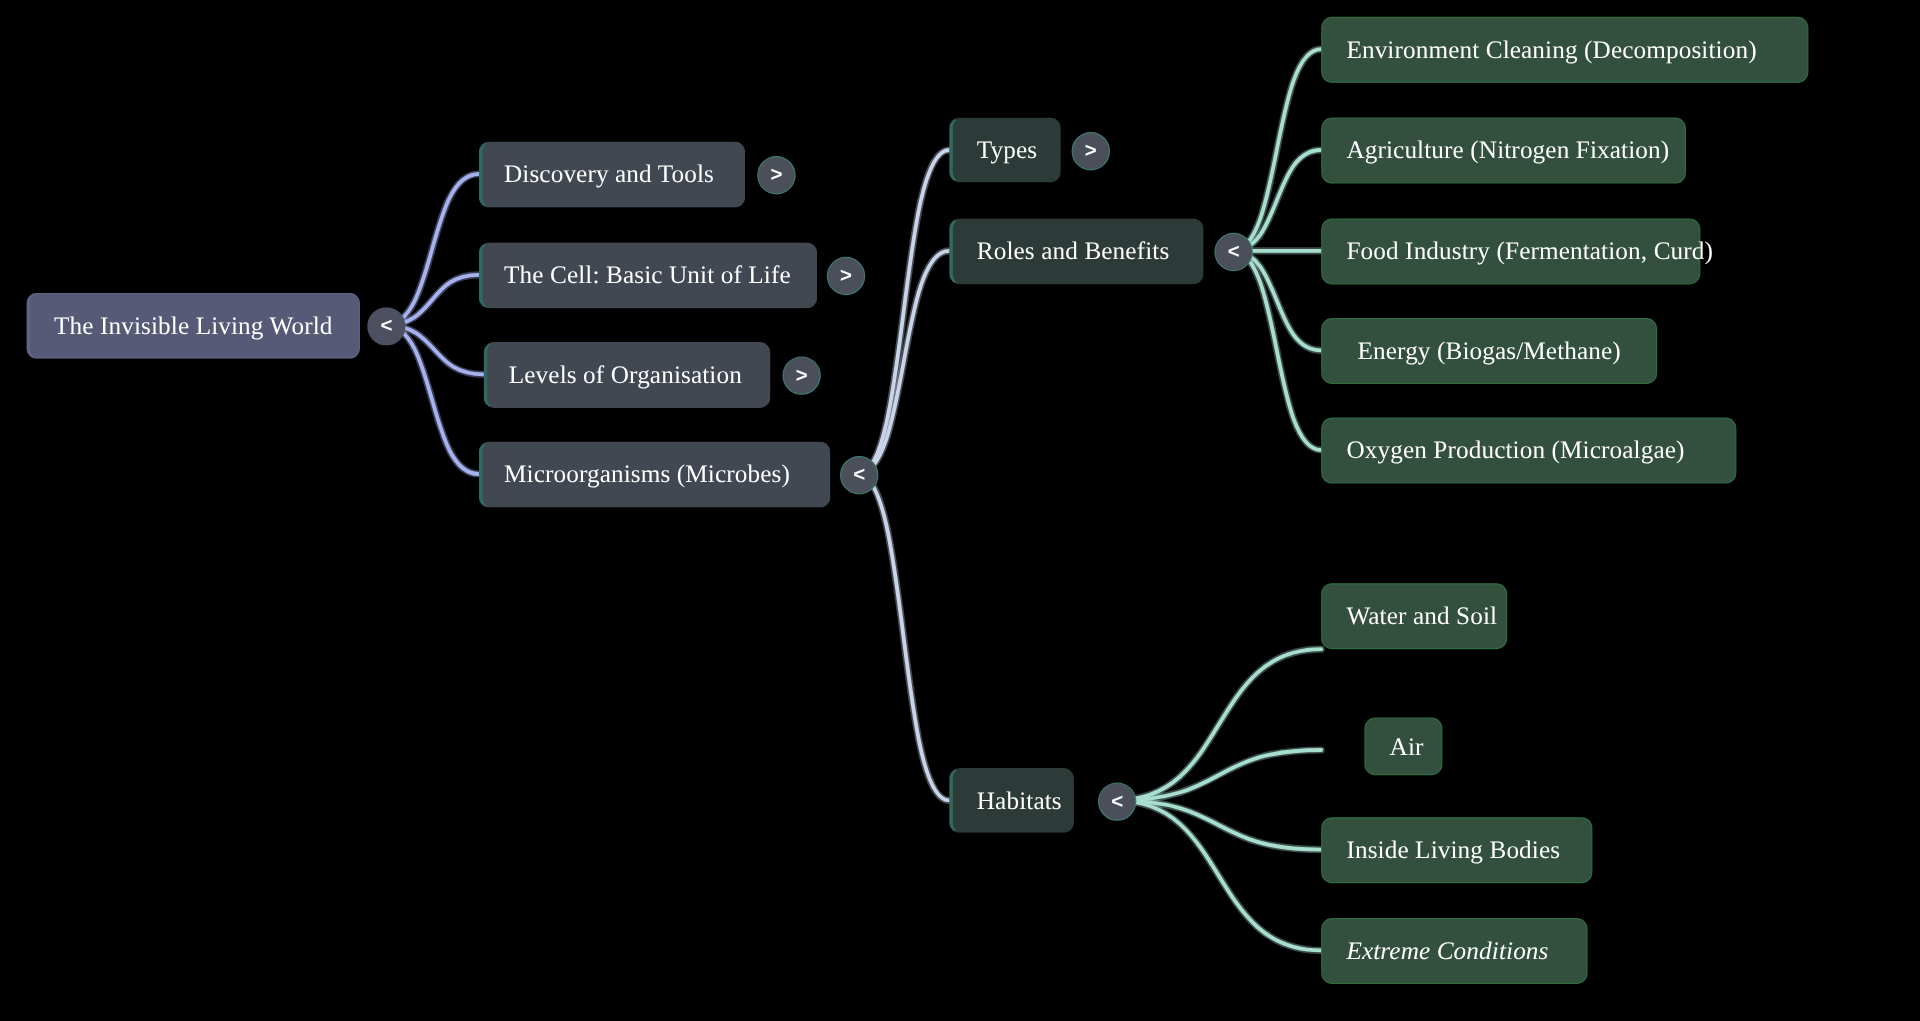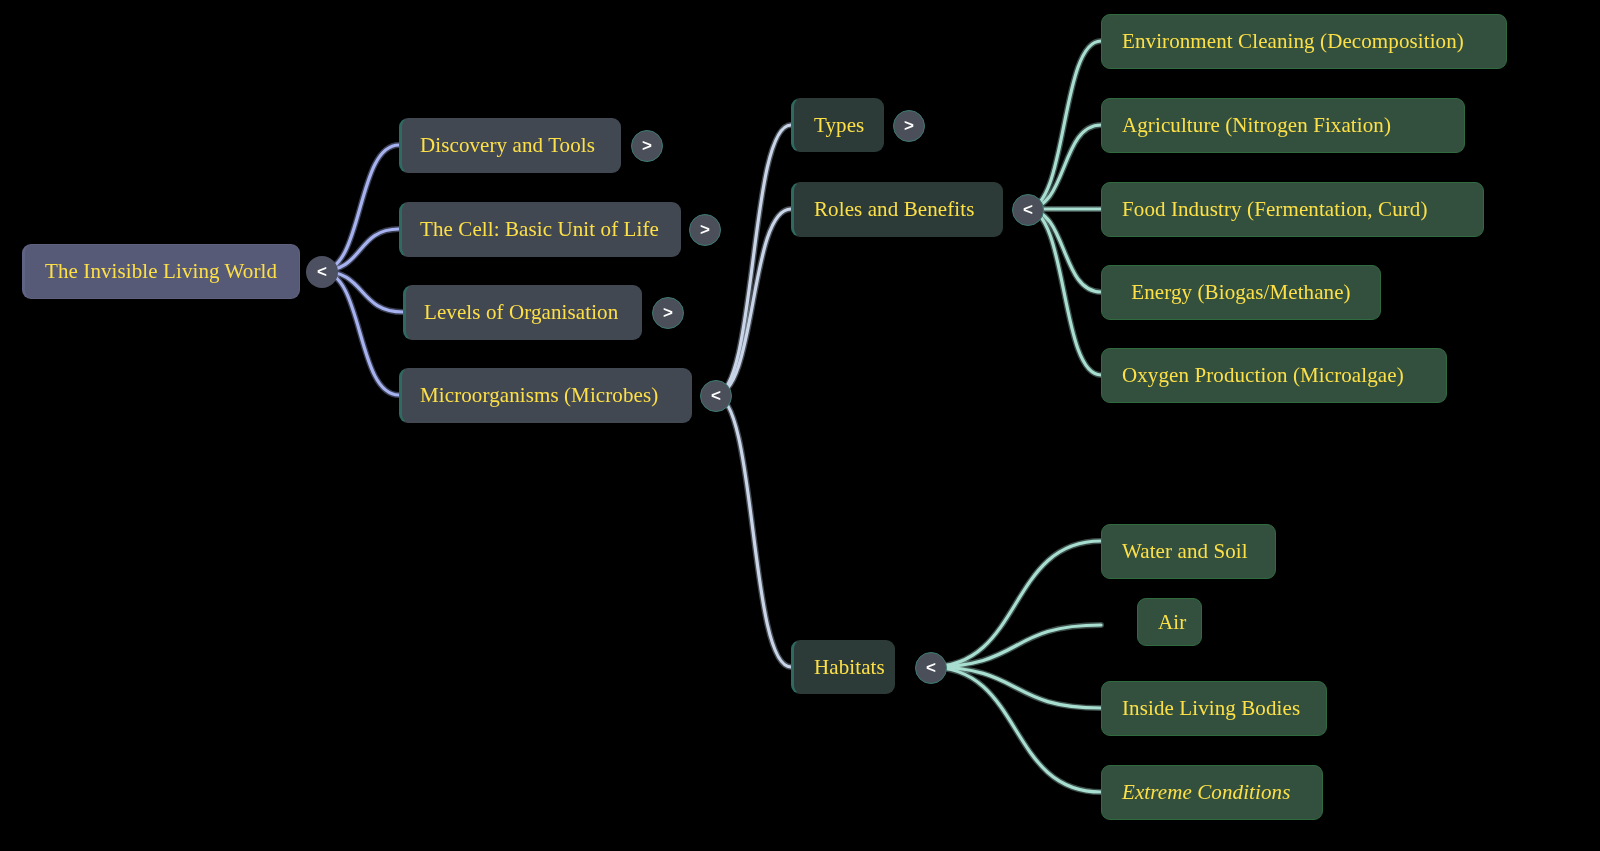--- a/index.html
+++ b/index.html
@@ -27,21 +27,21 @@
     width: 1600px;
     height: 851px;
     pointer-events: none;
   }
   .node {
     position: absolute;
     box-sizing: border-box;
     display: flex;
     align-items: center;
     border-radius: 9px;
-    color: #fde047;
+    color: #ffffff;
     font-size: 21px;
     line-height: 1;
     letter-spacing: 0.1px;
     white-space: nowrap;
     padding: 0 20px;
     z-index: 5;
   }
   .node.root {
     background: #575a77;
     border: 1px solid #6e72915c;
@@ -169,33 +169,33 @@
     </div>
     <div class="node lvl2" style="left: 791px; top: 640px; width: 104px; height: 54px;">
       <span>Habitats</span>
     </div>
     <div class="toggle" style="left: 915px; top: 652px;">
       <span>&lt;</span>
     </div>
     <div class="node lvl3" style="left: 1101px; top: 14px; width: 406px; height: 55px;">
       <span>Environment Cleaning (Decomposition)</span>
     </div>
-    <div class="node lvl3" style="left: 1101px; top: 98px; width: 364px; height: 55px;">
+    <div class="node lvl3" style="left: 1101px; top: 98px; width: 304px; height: 55px;">
       <span>Agriculture (Nitrogen Fixation)</span>
     </div>
-    <div class="node lvl3" style="left: 1101px; top: 182px; width: 383px; height: 55px;">
+    <div class="node lvl3" style="left: 1101px; top: 182px; width: 316px; height: 55px;">
       <span>Food Industry (Fermentation, Curd)</span>
     </div>
     <div class="node lvl3" style="left: 1101px; top: 265px; width: 280px; height: 55px; justify-content: center;">
       <span>Energy (Biogas/Methane)</span>
     </div>
     <div class="node lvl3" style="left: 1101px; top: 348px; width: 346px; height: 55px;">
       <span>Oxygen Production (Microalgae)</span>
     </div>
-    <div class="node lvl3" style="left: 1101px; top: 524px; width: 175px; height: 55px;">
+    <div class="node lvl3" style="left: 1101px; top: 486px; width: 155px; height: 55px;">
       <span>Water and Soil</span>
     </div>
     <div class="node lvl3" style="left: 1101px; top: 598px; width: 65px; height: 48px; margin-left: 36px;">
       <span>Air</span>
     </div>
     <div class="node lvl3" style="left: 1101px; top: 681px; width: 226px; height: 55px;">
       <span>Inside Living Bodies</span>
     </div>
     <div class="node lvl3" style="left: 1101px; top: 765px; width: 222px; height: 55px; font-style: italic;">
       <span>Extreme Conditions</span>

